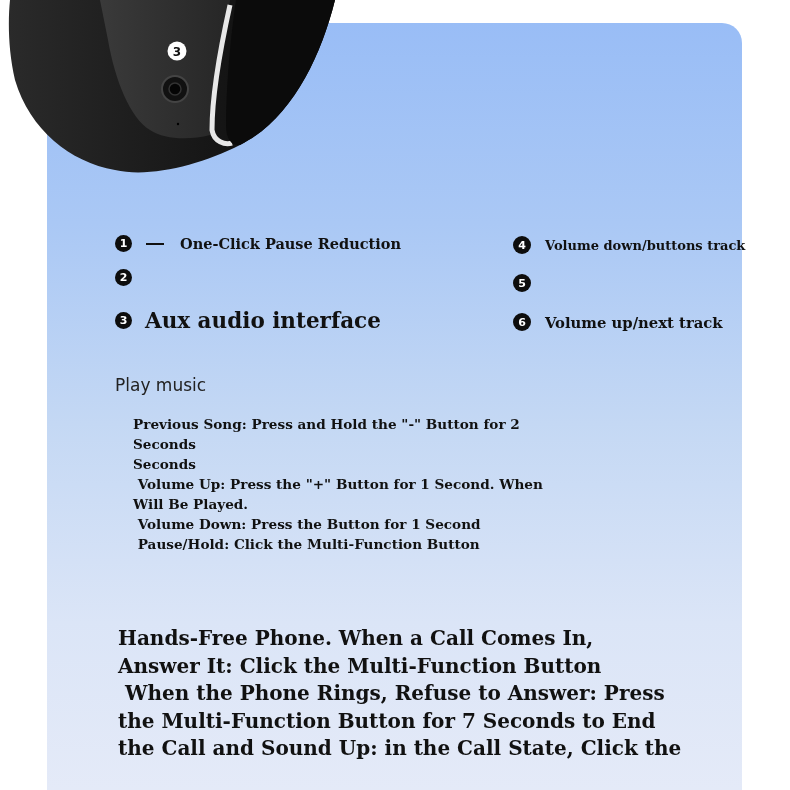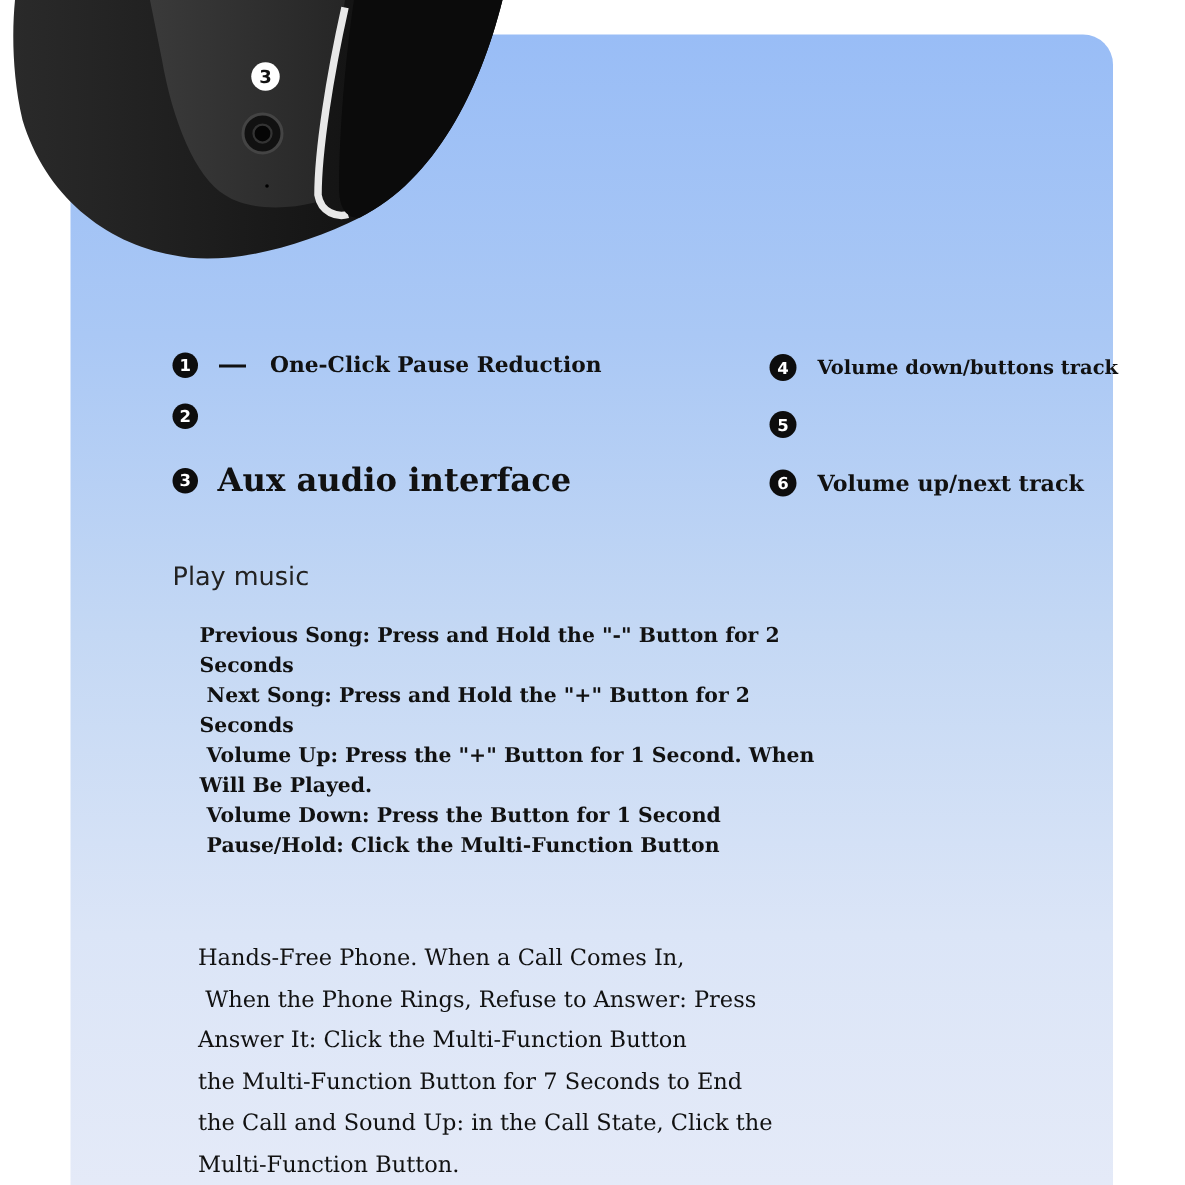--- a/index.html
+++ b/index.html
@@ -6,21 +6,21 @@
   body { width:790px; height:790px; background:#ffffff; position:relative; overflow:hidden; font-family:"DejaVu Serif", serif; color:#111; }
   .panel { position:absolute; left:47px; top:23px; width:695px; height:800px; border-radius:20px 20px 0 0;
     background:linear-gradient(180deg, #99bdf6 0%, #aac8f5 25%, #c4d8f4 50%, #dbe5f7 75%, #e6ebf8 100%); }
   .headphone { position:absolute; left:0; top:0; width:360px; height:180px; }
   .legend-item { position:absolute; display:flex; align-items:center; font-weight:bold; white-space:nowrap; }
   .badge { display:inline-flex; align-items:center; justify-content:center; width:17px; height:17px; border-radius:50%; background:#0d0d0d; color:#fff; font-family:"DejaVu Sans", sans-serif; font-weight:bold; font-size:11px; flex:none; }
   .dash { display:inline-block; width:18px; height:2px; background:#111; margin:0 16px 0 14px; }
   .section-title { position:absolute; left:115px; top:375px; font-family:"DejaVu Sans", sans-serif; font-size:17px; font-weight:normal; color:#222; }
   .music-lines { position:absolute; left:117px; top:414px; width:420px; font-size:13.6px; font-weight:bold; line-height:20px;margin-left:16px; }
   .music-lines div { white-space:pre; }
-  .call-lines { position:absolute; left:132px; top:625px; width:520px; font-size:15px; font-weight:normal; line-height:27.6px; }
+  .call-lines { position:absolute; left:118px; top:625px; width:520px; font-size:20px; font-weight:bold; line-height:27.6px; }
   .call-lines div { white-space:pre; }
 </style>
 </head>
 <body>
 
 <div class="panel"></div>
 
 <svg class="headphone" viewBox="0 0 360 180" xmlns="http://www.w3.org/2000/svg">
   <defs>
     <linearGradient id="cupg" x1="0" y1="0" x2="1" y2="0">
@@ -72,28 +72,26 @@
 </div>
 <div class="legend-item" style="left:513px; top:313px; font-size:14.8px;">
   <span class="badge" style="width:18px;height:18px;margin-right:14px;">6</span>
   <span>Volume up/next track</span>
 </div>
 
 <div class="section-title">Play music</div>
 <div class="music-lines">
   <div>Previous Song: Press and Hold the "-" Button for 2</div>
   <div>Seconds</div>
-  <div> Next Song: Press and Hold the "+" Button for 2</div>
   <div>Seconds</div>
   <div> Volume Up: Press the "+" Button for 1 Second. When</div>
   <div>Will Be Played.</div>
   <div> Volume Down: Press the Button for 1 Second</div>
   <div> Pause/Hold: Click the Multi-Function Button</div>
 </div>
 
 <div class="call-lines">
   <div>Hands-Free Phone. When a Call Comes In,</div>
+  <div>Answer It: Click the Multi-Function Button</div>
   <div> When the Phone Rings, Refuse to Answer: Press</div>
-  <div>Answer It: Click the Multi-Function Button</div>
   <div>the Multi-Function Button for 7 Seconds to End</div>
   <div>the Call and Sound Up: in the Call State, Click the</div>
-  <div>Multi-Function Button.</div>
 </div>
 
 </body></html>

